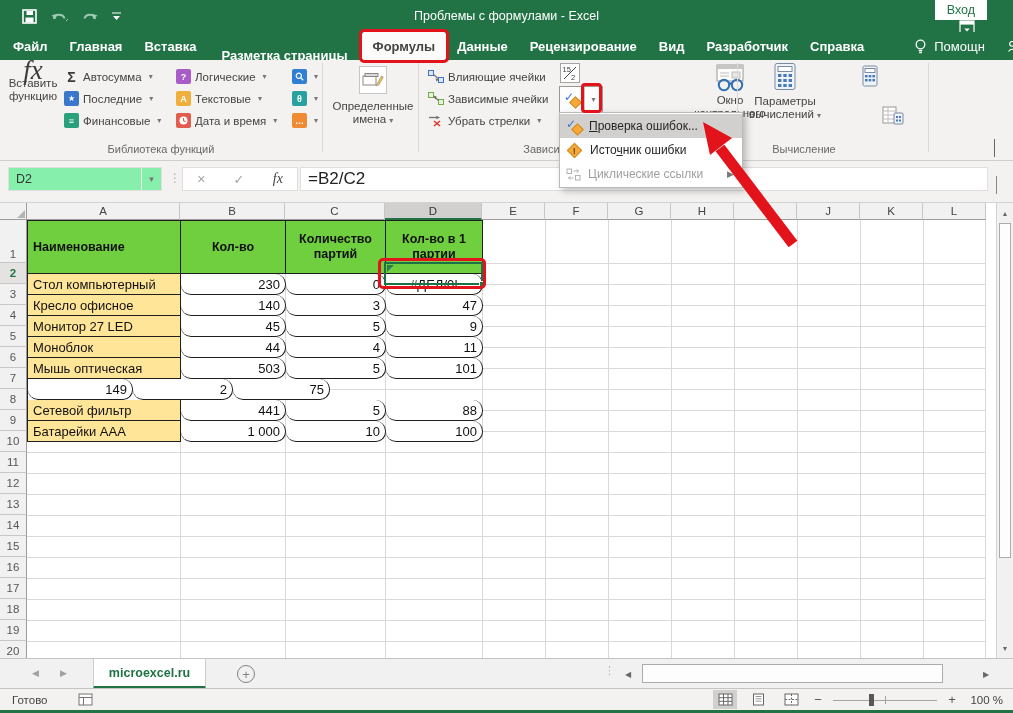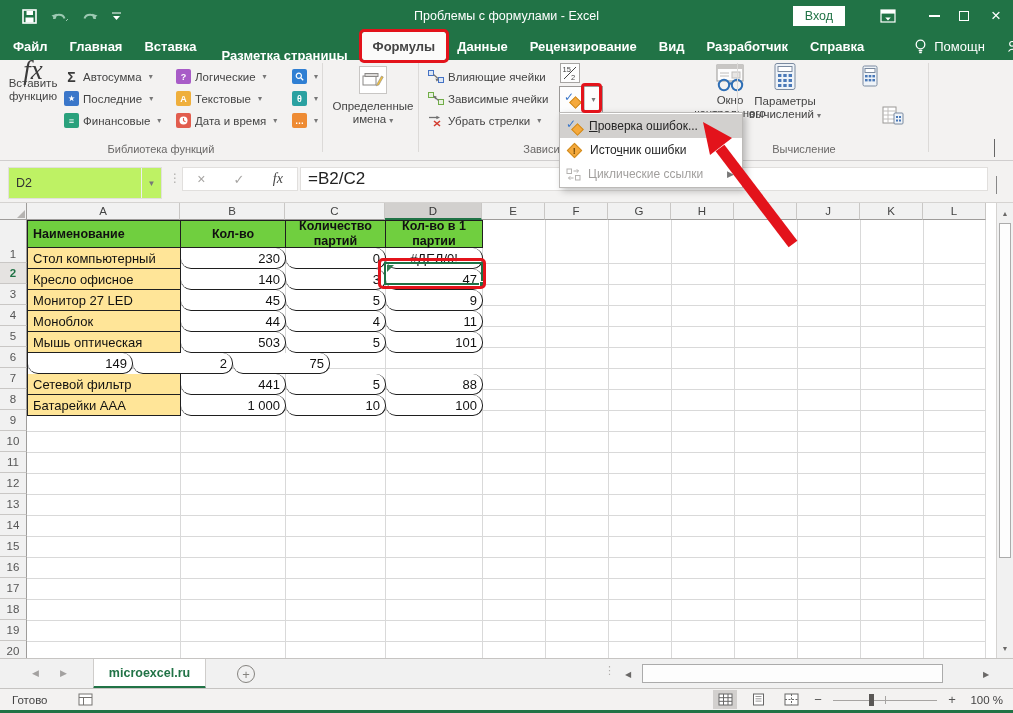--- a/index.html
+++ b/index.html
@@ -9,21 +9,21 @@
   *{margin:0;padding:0;box-sizing:border-box;}
   html,body{width:1013px;height:713px;overflow:hidden;}
   body{position:relative;font-family:"Liberation Sans","DejaVu Sans",sans-serif;background:#fff;color:#444;}
   .abs{position:absolute;}
 
   
   #titlebar{left:0;top:0;width:1013px;height:32px;background:var(--green);display:flex;align-items:center;}
   .qat{display:flex;align-items:center;gap:13px;margin-left:22px;}
   .qat .qi{display:flex;align-items:center;}
   #title{position:absolute;left:0;right:0;text-align:center;color:#fff;font-size:12.5px;pointer-events:none;}
-  .tb-right{position:absolute;right:0;top:0;height:32px;display:flex;align-items:center;}
+  .tb-right{position:absolute;right:0;top:0;height:32px;display:flex;align-items:center;flex-direction:column;}
   .signin{background:#fff;color:var(--green);font-size:12.5px;padding:3px 12px;margin-right:26px;cursor:default;}
   .winctl{width:30px;height:32px;display:flex;align-items:center;justify-content:center;color:#fff;}
   .winctl.close{width:34px;font-size:17px;}
   .ribopt{width:34px;height:32px;display:flex;align-items:center;justify-content:center;margin-right:14px;}
   .minbar{width:11px;height:1.5px;background:#fff;}
   .maxbox{width:10px;height:10px;border:1.4px solid #fff;}
 
   
   #tabrow{left:0;top:32px;width:1013px;height:28px;background:var(--green);display:flex;align-items:stretch;padding-left:2px;}
   #tablist{display:flex;}
@@ -59,21 +59,21 @@
   
   #errmenu{left:559px;top:112px;width:184px;background:#fff;border:1px solid #bcbab8;box-shadow:3px 3px 7px rgba(0,0,0,.25);z-index:50;padding:1px 0;}
   .mi{display:flex;align-items:center;height:24px;padding:0 8px 0 6px;font-size:12px;color:#262626;gap:7px;white-space:nowrap;}
   .mi.hl{background:#d2d0ce;}
   .mi .u{text-decoration:underline;}
   .mi.dis{color:#a19f9d;}
   .mi .sub{margin-left:auto;font-size:9px;color:#777;}
 
   
   #fbar{left:0;top:161px;width:1013px;height:42px;background:var(--ribbon);border-bottom:1px solid #d5d3d1;}
-  .namebox{position:absolute;left:8px;top:6px;width:154px;height:32px;background:#bef264;border:1px solid #e1dfdd;display:flex;align-items:center;font-size:12.5px;color:#333;}
+  .namebox{position:absolute;left:8px;top:6px;width:154px;height:24px;background:#86efac;border:1px solid #e1dfdd;display:flex;align-items:center;font-size:12.5px;color:#333;}
   .namebox .nb-t{padding-left:7px;flex:1;}
   .namebox .nb-c{width:20px;border-left:1px solid #eee;display:flex;align-items:center;justify-content:center;font-size:8px;color:#777;height:100%;}
   .fdots{position:absolute;left:169px;top:10px;color:#b0aeac;font-size:12px;}
   .fbtns{position:absolute;left:182px;top:6px;width:116px;height:24px;background:#fff;border:1px solid #e1dfdd;display:flex;align-items:center;justify-content:space-around;}
   .fbtns .x{color:#a6a4a2;font-size:14px;}
   .fbtns .ok{color:#a6a4a2;font-size:13px;}
   .fbtns .fx{font-family:"Liberation Serif","DejaVu Serif",serif;font-style:italic;font-size:14px;color:#444;}
   .ffield{position:absolute;left:300px;top:6px;width:688px;height:24px;background:#fff;border:1px solid #e1dfdd;display:flex;align-items:center;font-size:17px;color:#222;padding-left:7px;}
   .fexp{position:absolute;left:996px;top:16px;}
 
@@ -90,21 +90,21 @@
   .rh{width:27px;height:21px;background:var(--hdr);border-right:1px solid #9e9c9a;border-bottom:1px solid var(--hdrline);font-size:11.5px;color:#555;display:flex;align-items:center;justify-content:center;}
   .rh:nth-child(1){height:43px;align-items:flex-end;padding-bottom:2px;}
   .rh:nth-child(2){color:var(--green);background:#e5e3e1;font-weight:bold;}
   #vlines{position:absolute;left:27px;top:17px;width:960px;height:438px;pointer-events:none;
     background-image:linear-gradient(var(--gridline),var(--gridline)),linear-gradient(var(--gridline),var(--gridline)),linear-gradient(var(--gridline),var(--gridline)),linear-gradient(var(--gridline),var(--gridline)),linear-gradient(var(--gridline),var(--gridline)),linear-gradient(var(--gridline),var(--gridline)),linear-gradient(var(--gridline),var(--gridline)),linear-gradient(var(--gridline),var(--gridline)),linear-gradient(var(--gridline),var(--gridline)),linear-gradient(var(--gridline),var(--gridline)),linear-gradient(var(--gridline),var(--gridline)),linear-gradient(var(--gridline),var(--gridline));
     background-position:153px 0,258px 0,358px 0,455px 0,518px 0,581px 0,644px 0,707px 0,770px 0,833px 0,896px 0,958px 0;
     background-size:1px 100%;background-repeat:no-repeat;}
   #hlines{position:absolute;left:27px;top:60px;width:959px;height:396px;pointer-events:none;
     background:repeating-linear-gradient(to bottom,var(--gridline) 0 1px,transparent 1px 21px);}
   #dtable{position:absolute;left:27px;top:17px;width:456px;border-left:1px solid #1f1f1f;border-top:1px solid #1f1f1f;z-index:2;}
-  .thead{display:flex;height:27px;}
+  .thead{display:flex;height:53px;}
   .th{background:#70cf3f;border-right:1px solid #1f1f1f;border-bottom:1px solid #1f1f1f;font-size:12.5px;font-weight:bold;color:#111;display:flex;align-items:center;justify-content:center;text-align:center;line-height:15px;}
   .th.c1{width:153px;justify-content:flex-start;padding-left:5px;text-align:left;}
   .th.c2{width:105px;}.th.c3{width:100px;padding:0 8px;}.th.c4{width:97px;padding:0 8px;}
   .trow{display:flex;height:21px;}
   .tc{border-right:1px solid #1f1f1f;border-bottom:1px solid #1f1f1f;font-size:13px;color:#111;display:flex;align-items:center;background:#fff;}
   .tc.c1{width:153px;background:#ffe598;padding-left:5px;}
   .tc.c2{width:105px;}.tc.c3{width:100px;}.tc.c4{width:97px;}
   .tc.c2,.tc.c3,.tc.c4{justify-content:flex-end;padding-right:5px;border-radius:10px;}
   #tbody .trow:nth-child(1) .c4{justify-content:center;padding-right:0;position:relative;}
   

